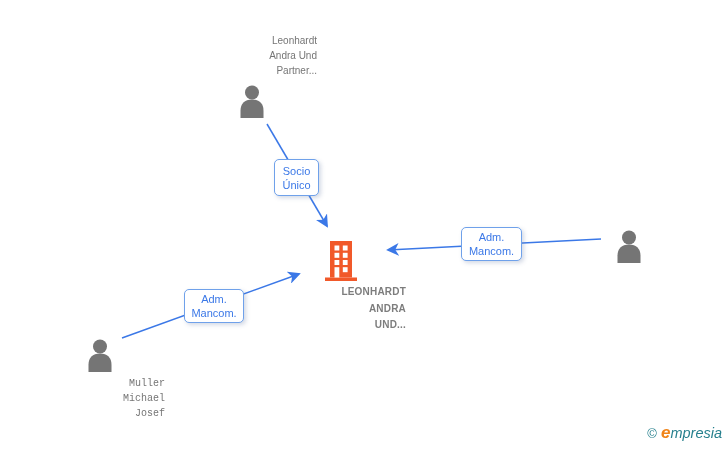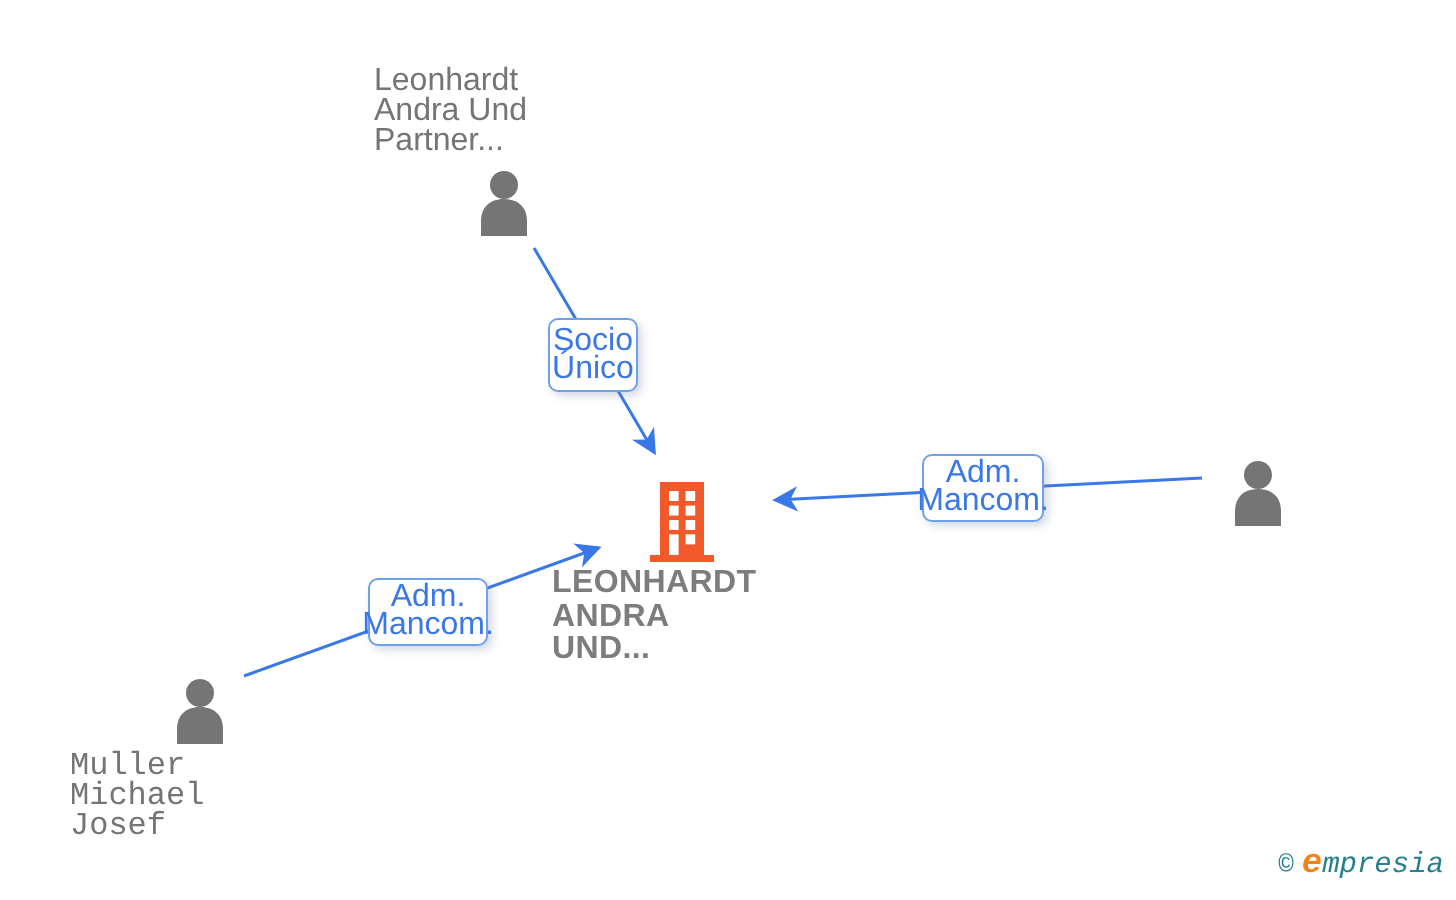--- a/index.html
+++ b/index.html
@@ -23,22 +23,22 @@
   .node{
     position:absolute;
     z-index:2;
     display:flex;
     flex-direction:column;
     align-items:center;
     cursor:pointer;
   }
   .node-label{
     width:130px;
-    text-align:left;
-    font-size:16px;
+    text-align:right;
+    font-size:10px;
     line-height:15px;
     color:#757575;
     white-space:pre-line;
   }
   .company-label{
     font-weight:bold;
     color:#7d7d7d;
     line-height:16.5px;
     letter-spacing:0.2px;
   }
@@ -47,32 +47,32 @@
     z-index:3;
     display:flex;
     align-items:center;
     justify-content:center;
     text-align:center;
     background:#ffffff;
     border:1.5px solid #6fa1ea;
     border-radius:5px;
     box-shadow:2px 2px 4px rgba(110,130,170,0.30);
     color:#3b78e7;
-    font-size:16px;
+    font-size:11px;
     line-height:14px;
     white-space:pre-line;
     box-sizing:border-box;
   }
   .icon-wrap{display:block;line-height:0;}
   .logo{
     position:absolute;
     right:6px;
     top:423px;
     z-index:2;
-    font-family:Liberation Mono, monospace;
+    font-family:Liberation Sans, sans-serif;
     font-style:italic;
     color:#27808e;
     font-size:14px;
     cursor:pointer;
     white-space:nowrap;
   }
   .logo .copy{font-style:normal;font-size:13px;margin-right:4px;}
   .logo .brand-e{color:#f08419;font-size:17px;font-weight:bold;}
   .logo .brand-rest{font-size:14.5px;}
 </style>

